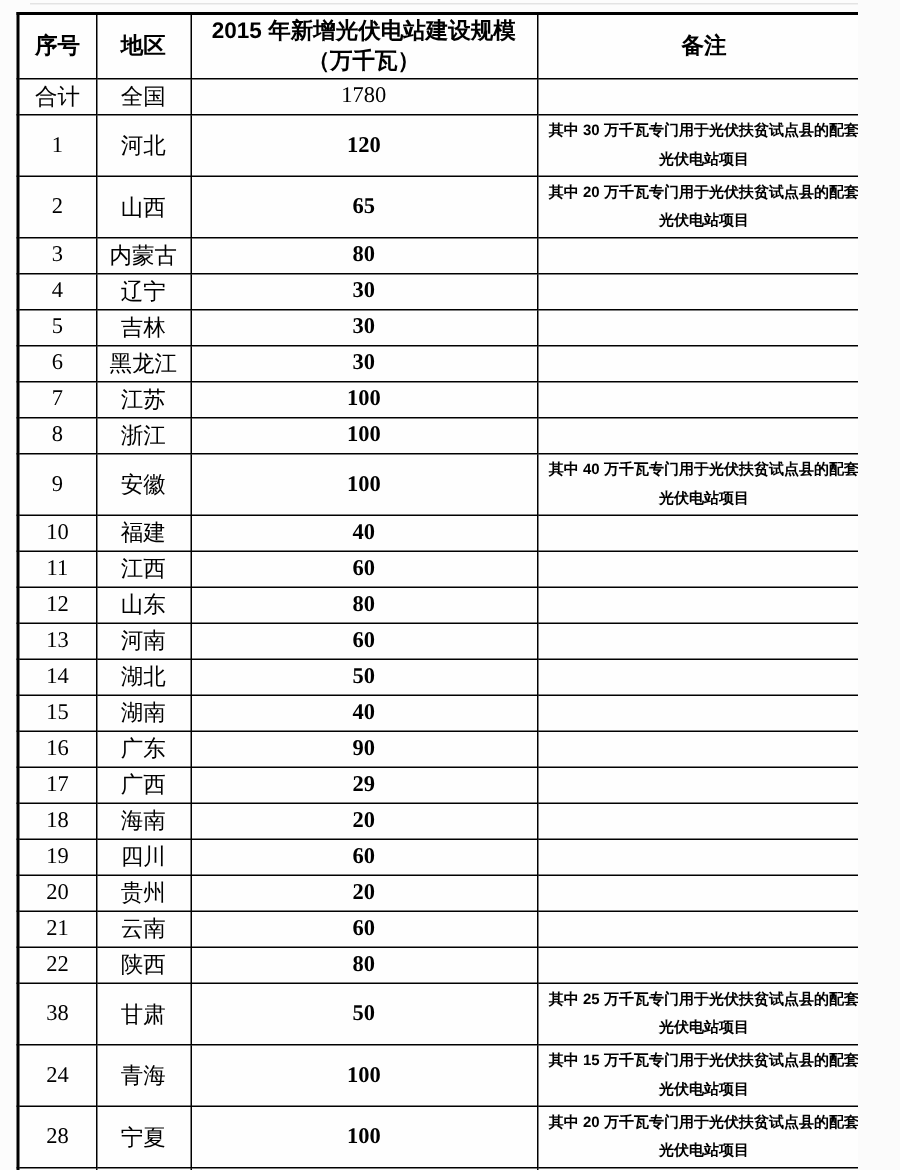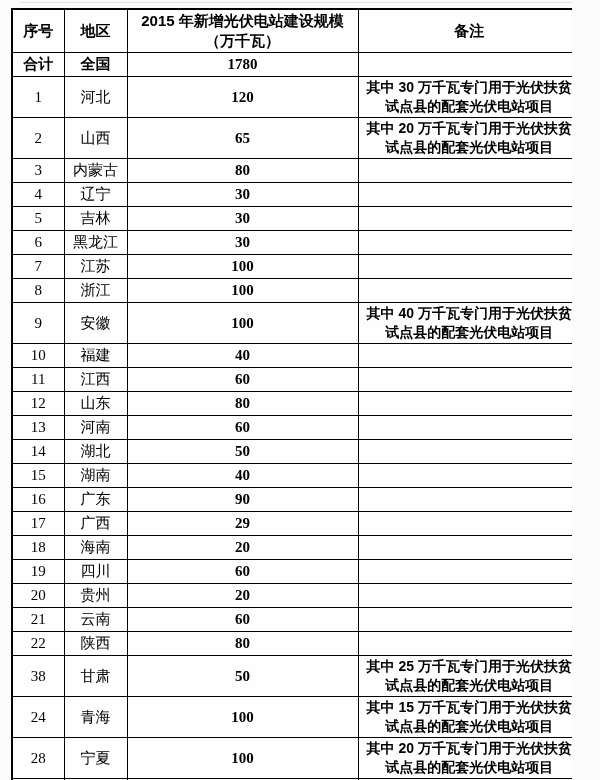--- a/index.html
+++ b/index.html
@@ -38,24 +38,24 @@
     font-family:"Liberation Serif","DejaVu Serif",serif;
     font-weight:normal;
   }
   td.val {
     font-family:"Liberation Serif","DejaVu Serif",serif;
     font-weight:bold;
     text-align:center;
   }
   td.note {
     font-family:"Liberation Sans","DejaVu Sans",sans-serif;
-    font-weight:bold; font-size:14px; line-height:19px;
+    font-weight:bold; font-size:10px; line-height:19px;
     padding:1px 6px;
   }
-  tr.summary td { font-weight:bold; }
+  tr.summary td { font-weight:normal; }
   tr.summary td.num, tr.summary td.region {
     font-family:"Liberation Sans","DejaVu Sans",sans-serif;
   }
   .resize-handle {
     position:absolute; left:574px; top:762px; width:11px; height:11px;
   }
   .resize-handle::before, .resize-handle::after {
     content:""; position:absolute; background:#c4c4c4;
   }
   .resize-handle::before { left:5px; top:0; width:1px; height:11px; }

